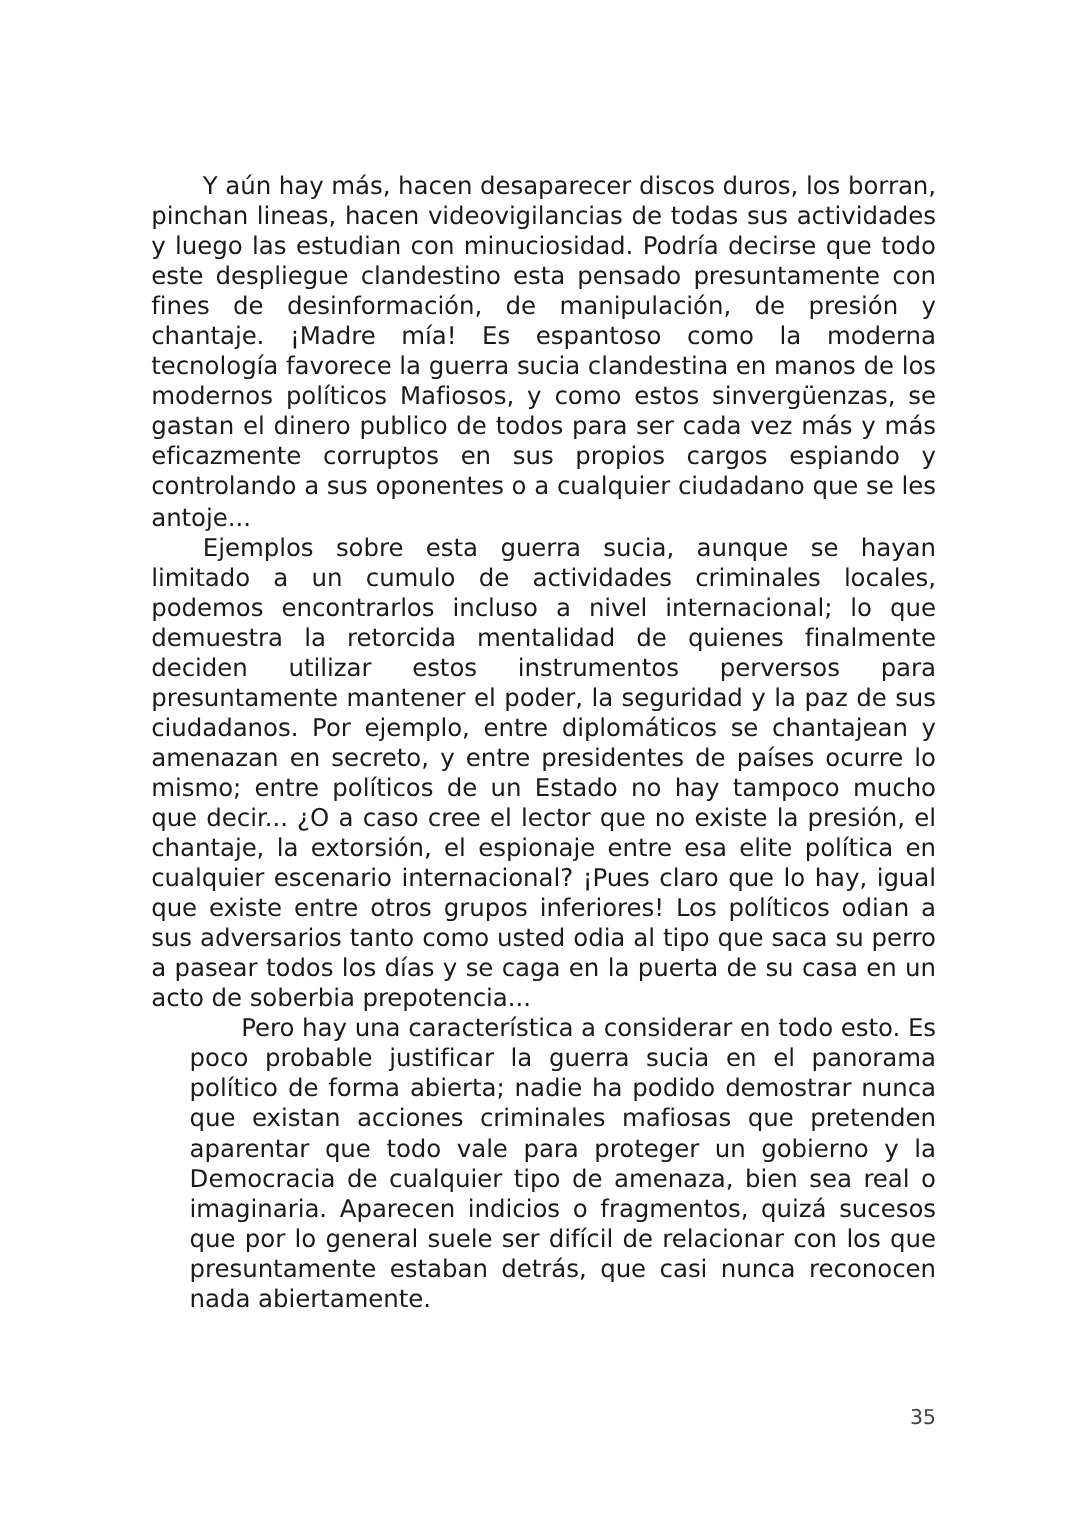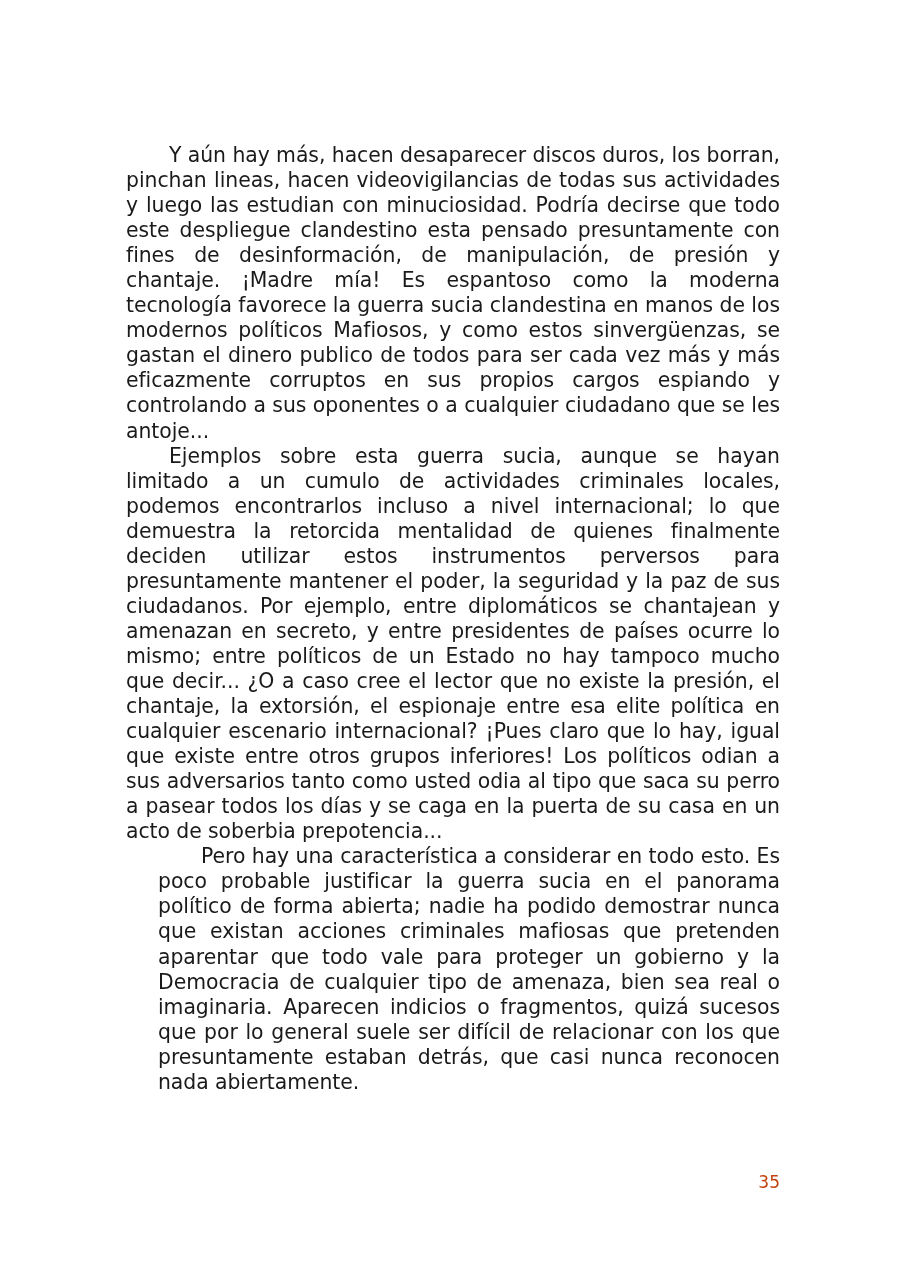--- a/index.html
+++ b/index.html
@@ -49,21 +49,21 @@
     margin-left: 32px;
   }
   .page-number {
     position: absolute;
     left: 0;
     top: 1172px;
     width: 780px;
     text-align: right;
     font-size: 17px;
     line-height: 20px;
-    color: #c2410c;
+    color: #404040;
     font-family: "DejaVu Sans", "Liberation Sans", sans-serif;
   }
 </style>
 </head>
 <body>
 
 <div class="page">
 
   <div class="text-column">
     <p class="para">Y aún hay más, hacen desaparecer discos duros, los borran, pinchan lineas, hacen videovigilancias de todas sus actividades y luego las estudian con minuciosidad. Podría decirse que todo este despliegue clandestino esta pensado presuntamente con fines de desinformación, de manipulación, de presión y chantaje. ¡Madre mía! Es espantoso como la moderna tecnología favorece la guerra sucia clandestina en manos de los modernos políticos Mafiosos, y como estos sinvergüenzas, se gastan el dinero publico de todos para ser cada vez más y más eficazmente corruptos en sus propios cargos espiando y controlando a sus oponentes o a cualquier ciudadano que se les antoje...</p>

